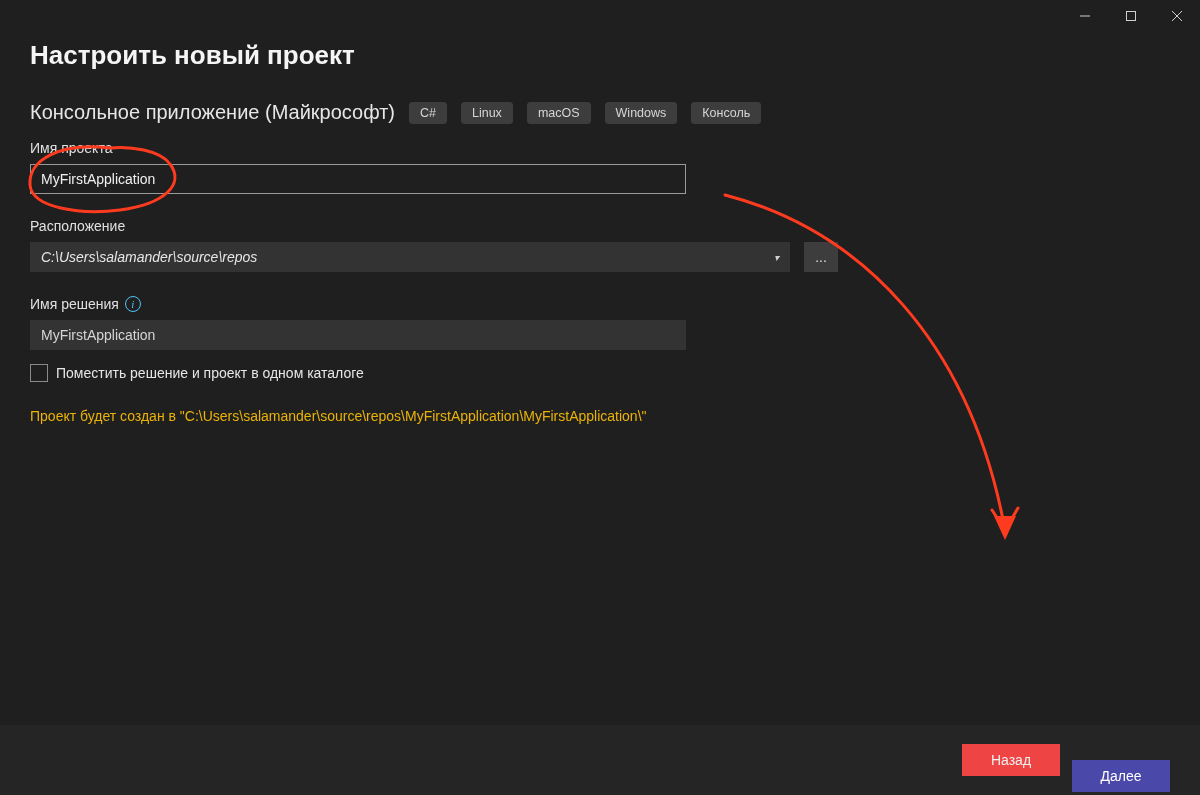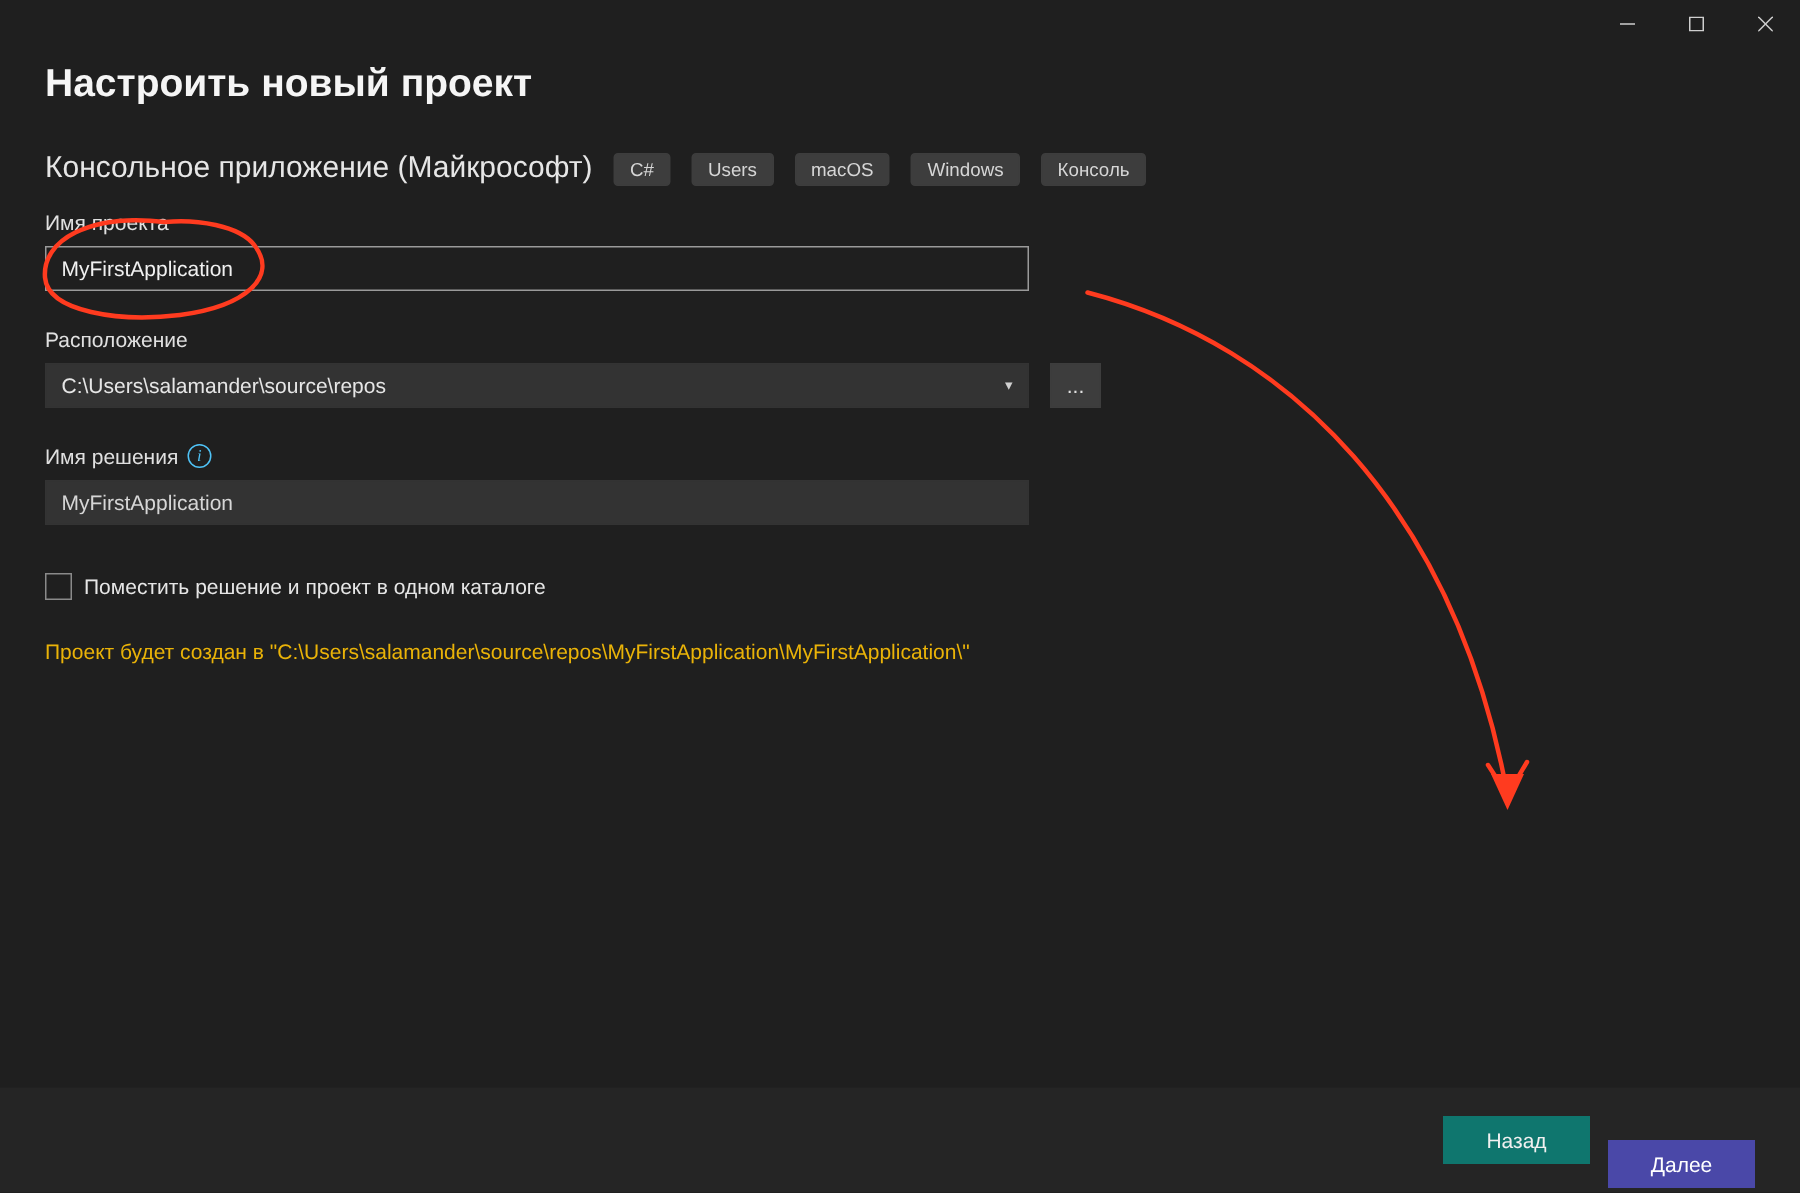--- a/index.html
+++ b/index.html
@@ -73,30 +73,31 @@
   }
   .text-input.focused {
     border-color: #9a9a9a;
   }
   .location-row {
     display: flex;
     gap: 14px;
     align-items: center;
   }
   .combo {
-    width: 656px;
+    width: 760px;
     height: 30px;
     background: #333333;
     border: 1px solid #333333;
     color: #e6e6e6;
     padding: 0 10px;
     font-size: 14px;
     display: flex;
     align-items: center;
     justify-content: space-between;
+    font-style: italic;
   }
   .combo .chev {
     font-size: 10px;
     color: #d0d0d0;
   }
   .browse-btn {
     width: 34px; height: 30px;
     background: #3d3d3d;
     border: 1px solid #3d3d3d;
     color: #e0e0e0;
@@ -111,21 +112,21 @@
     color: #d6d6d6;
     padding: 0 10px;
     font-size: 14px;
     font-family: inherit;
     outline: none;
   }
   .checkbox-row {
     display: flex;
     align-items: center;
     gap: 8px;
-    margin-top: 32px;
+    margin-top: 14px;
   }
   .chk {
     width: 18px; height: 18px;
     border: 1px solid #8a8a8a;
     background: transparent;
   }
   .chk-label { font-size: 14px; color: #e6e6e6; }
   .section { margin-bottom: 24px; }
   .info-icon {
     width: 16px; height: 16px;
@@ -153,21 +154,21 @@
     align-items: center;
     padding-right: 30px;
     gap: 12px;
   }
   .btn {
     width: 98px; height: 32px;
     font-size: 14px;
     border: none;
     display: flex; align-items: center; justify-content: center;
   }
-  .btn-back { background: #0f766e; color: #f0f0f0; }
+  .btn-back { background: #ef4444; color: #f0f0f0; }
   .btn-next { background: #4a48a8; color: #ffffff; margin-top: 32px; }
   
   .ann-circle {
     position: absolute;
     left: 20px; top: 140px;
     width: 170px; height: 78px;
     pointer-events: none;
   }
   .ann-arrow {
     position: absolute;
@@ -197,21 +198,21 @@
       </svg>
   </div>
 </div>
 
 <div class="content">
   <h1 class="page-title">Настроить новый проект</h1>
 
   <div class="subtitle-row">
     <span class="subtitle">Консольное приложение (Майкрософт)</span>
     <span class="tag">C#</span>
-    <span class="tag">Users</span>
+    <span class="tag">Linux</span>
     <span class="tag">macOS</span>
     <span class="tag">Windows</span>
     <span class="tag">Консоль</span>
   </div>
 
   <div class="section">
     <div class="field-label">Имя проекта</div>
     <input class="text-input focused" type="text" value="MyFirstApplication" style="">
   </div>
 

